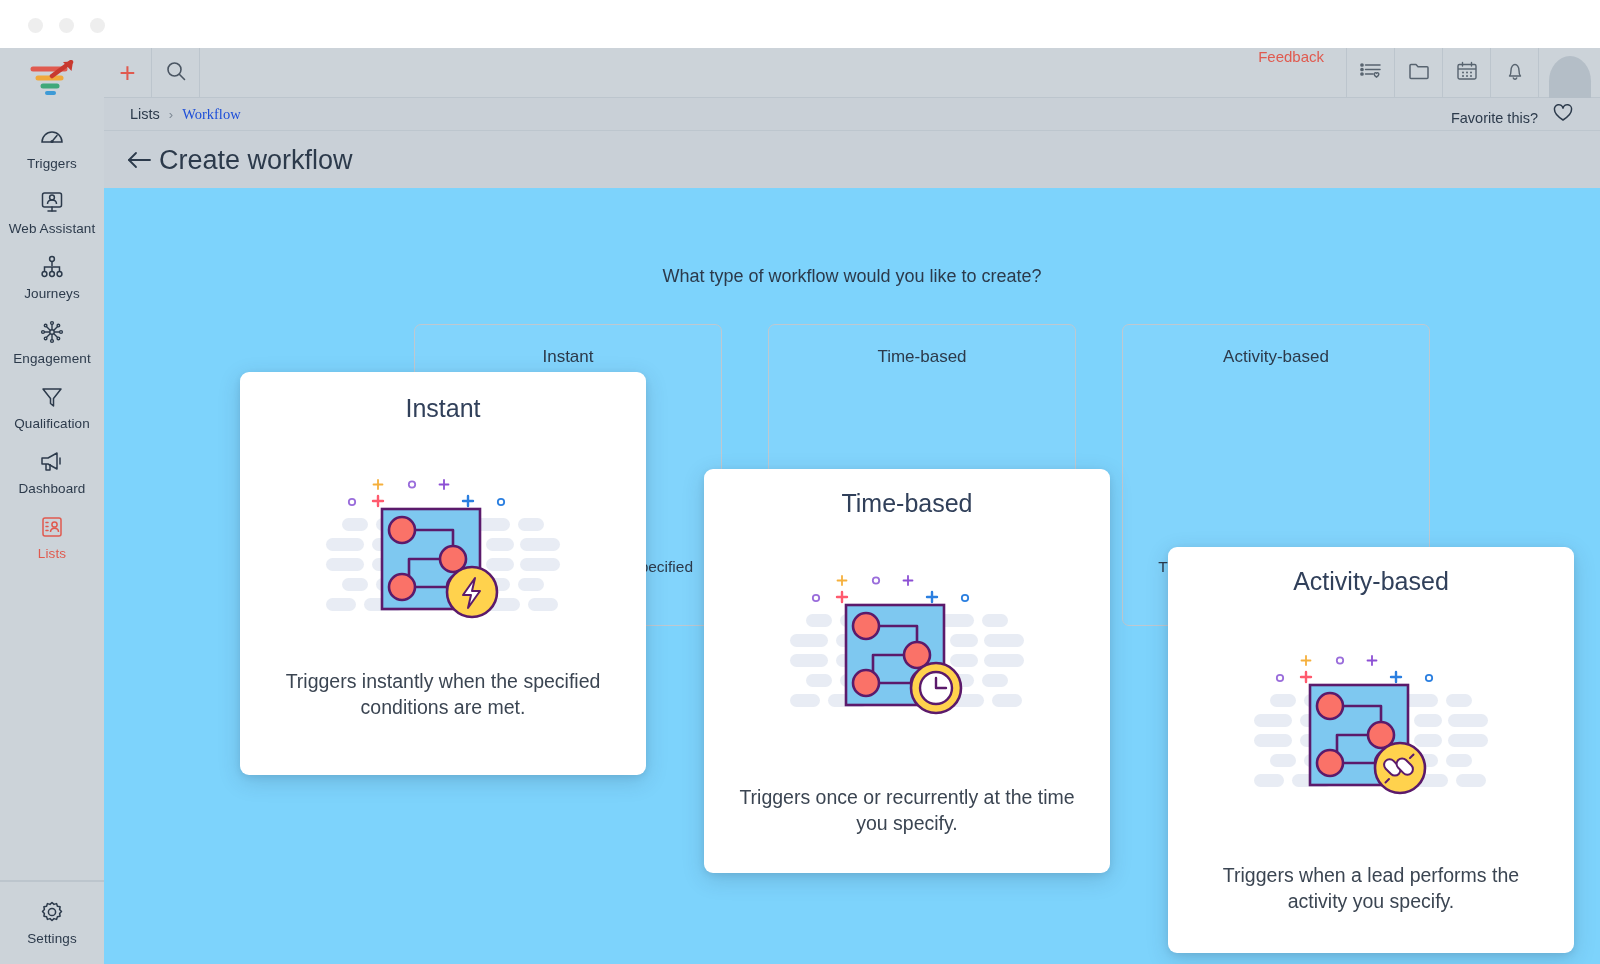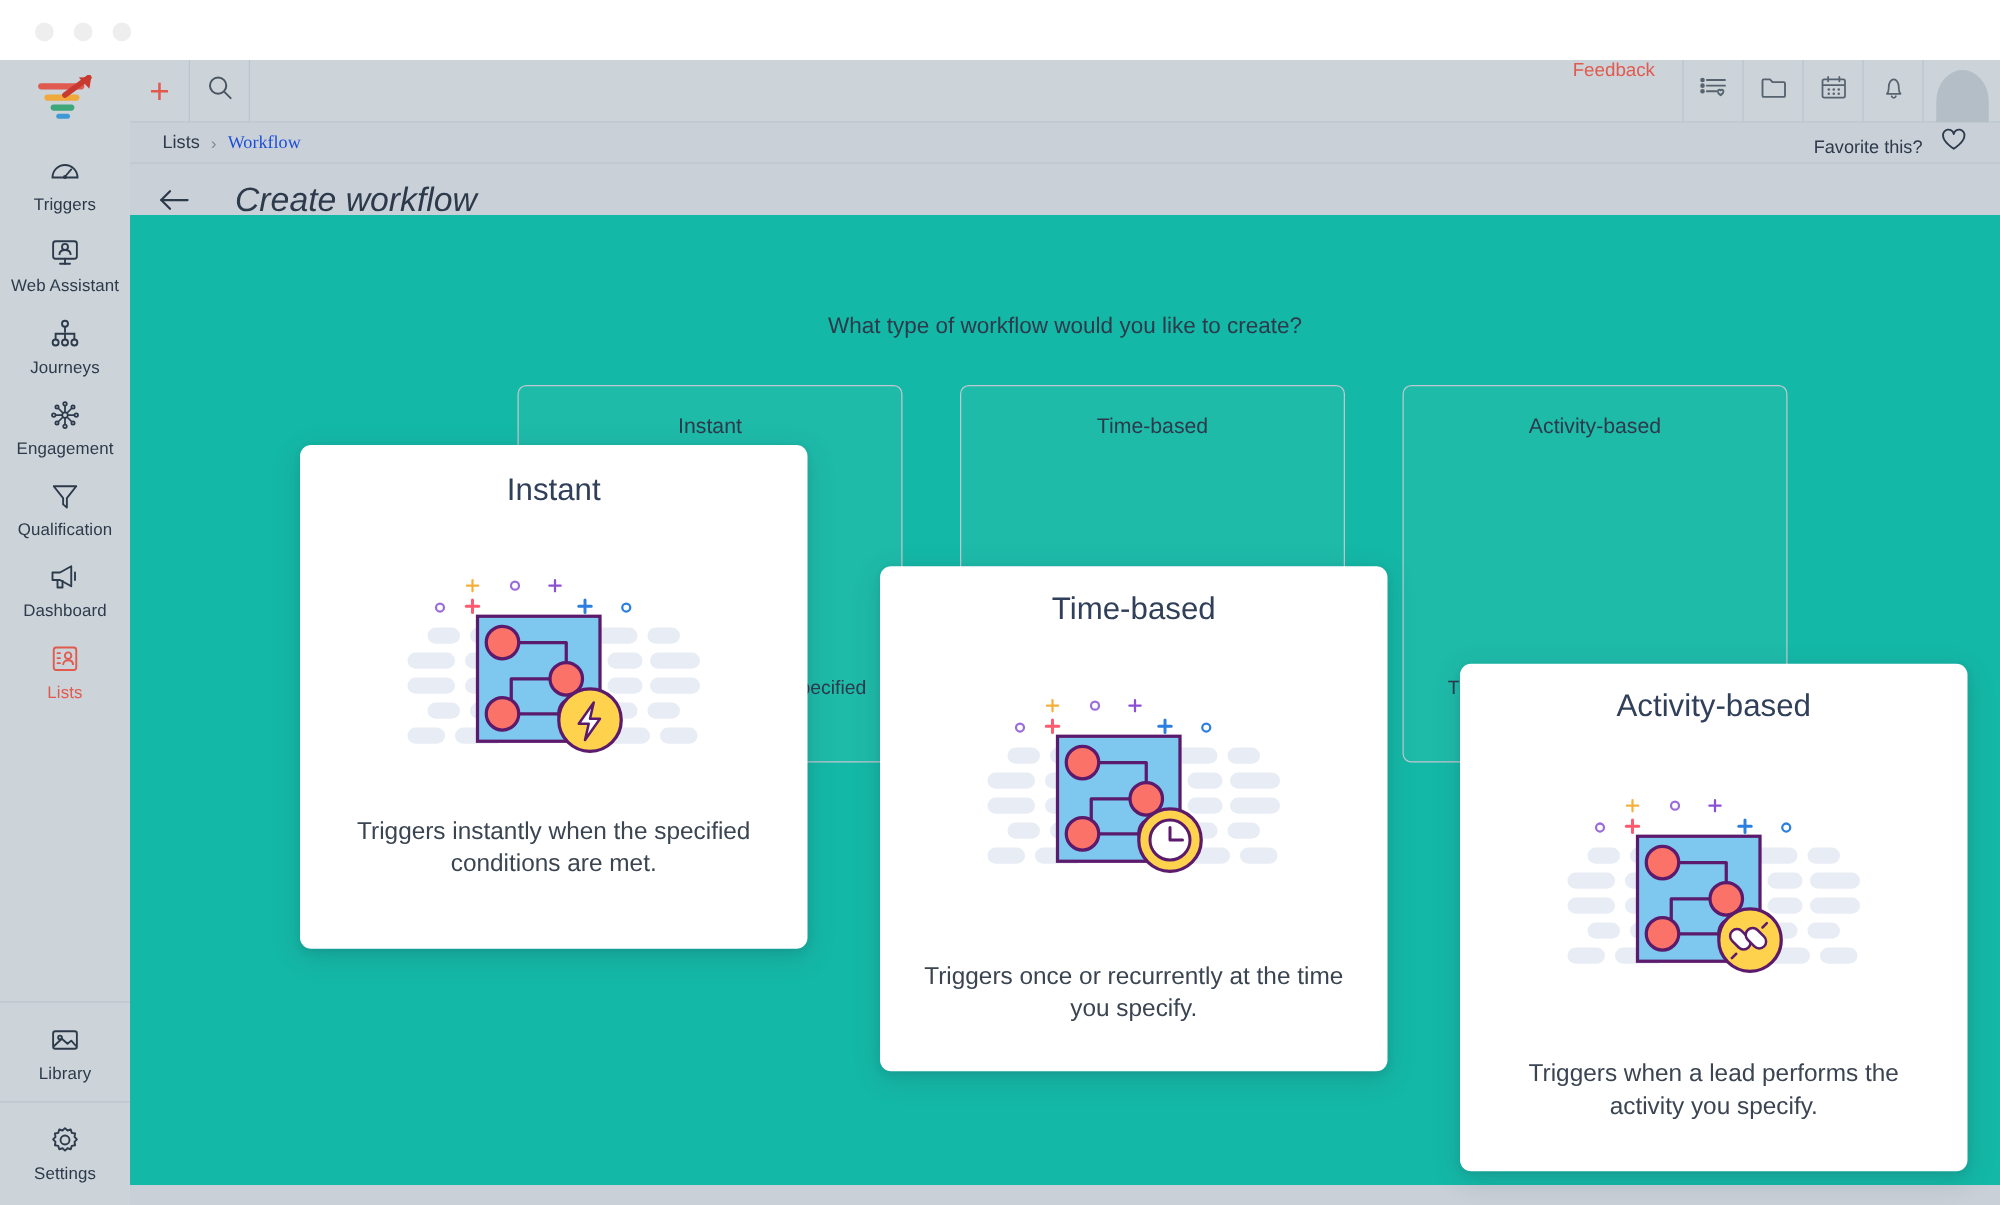--- a/index.html
+++ b/index.html
@@ -84,29 +84,29 @@
   .crumb { font-size: 14.5px; color: #2c3a4b; cursor: pointer; }
   .crumb-sep { font-size: 13px; color: #7d8894; margin: 0 9px; }
   .crumb.muted { color: #1d4ed8; font-family: Liberation Serif, serif; }
   .fav {
     margin-left: auto; display: flex; align-items: flex-end; gap: 14px;
     font-size: 14.5px; color: #2c3a4b; cursor: pointer;
   }
 
   .pagehead {
     position: absolute; left: 0; top: 84px; width: 1496px; height: 56px;
-    display: flex; align-items: center; padding-left: 22px; gap: 36px; font-style: italic;
+    display: flex; align-items: center; padding-left: 22px; gap: 7px;
   }
   .back-arrow { color: #2c3a4b; cursor: pointer; display: flex; }
   .page-title { font-size: 27px; color: #2c3a4b; font-weight: 400; }
 
   
   .panel {
-    position: absolute; left: 0; top: 124px; width: 1496px; height: 776px;
-    background: #14b8a6;
+    position: absolute; left: 0; top: 140px; width: 1496px; height: 776px;
+    background: #7dd3fc;
   }
   .question {
     position: absolute; left: 0; top: 78px; width: 1496px;
     text-align: center; font-size: 18px; color: #2c3a4b;
   }
 
   
   .ghost {
     position: absolute; border: 1px solid #bfc8d0; border-radius: 7px;
     background: rgba(255,255,255,0.045);
@@ -275,30 +275,20 @@
             <path d="M12.5 19 C12.5 16.4 14.4 15.2 16.5 15.2 C18.6 15.2 20.5 16.4 20.5 19"></path>
             <path d="M8 9.5 H10 M8 13.5 H10 M8 17.5 H10" stroke-linecap="round"></path>
           </svg>
         </span>
         <span class="lbl">Lists</span>
       </div>
     </div>
 
     <div class="sidebar-bottom">
       <div class="sb-div"></div>
-      <div class="nav-item" style="padding:16px 0 15px 0;">
-        <span class="ico">
-          <svg viewBox="0 0 28 28" class="art-svg" fill="none" stroke="currentColor" stroke-width="1.5">
-            <rect x="4.5" y="7" width="19" height="14" rx="1.8"></rect>
-            <circle cx="10" cy="12" r="1.5"></circle>
-            <path d="M5 19 L11.5 13 L16 17 L19 14.5 L23 19" stroke-linejoin="round"></path>
-          </svg>
-        </span>
-        <span class="lbl">Library</span>
-      </div>
       <div class="sb-div"></div>
       <div class="nav-item" style="padding:16px 0 18px 0;">
         <span class="ico">
           <svg viewBox="0 0 28 28" class="art-svg" fill="none" stroke="currentColor" stroke-width="1.5">
             <circle cx="14" cy="14" r="3.6"></circle>
             <path d="M14 4.5 L16 6.4 L18.6 5.6 L19.4 8.3 L22.1 8.8 L21.6 11.5 L23.5 13.5
                      L21.6 15.5 L22.1 18.2 L19.4 18.7 L18.6 21.4 L16 20.6 L14 22.5
                      L12 20.6 L9.4 21.4 L8.6 18.7 L5.9 18.2 L6.4 15.5 L4.5 13.5
                      L6.4 11.5 L5.9 8.8 L8.6 8.3 L9.4 5.6 L12 6.4 Z" stroke-linejoin="round"></path>
           </svg>

